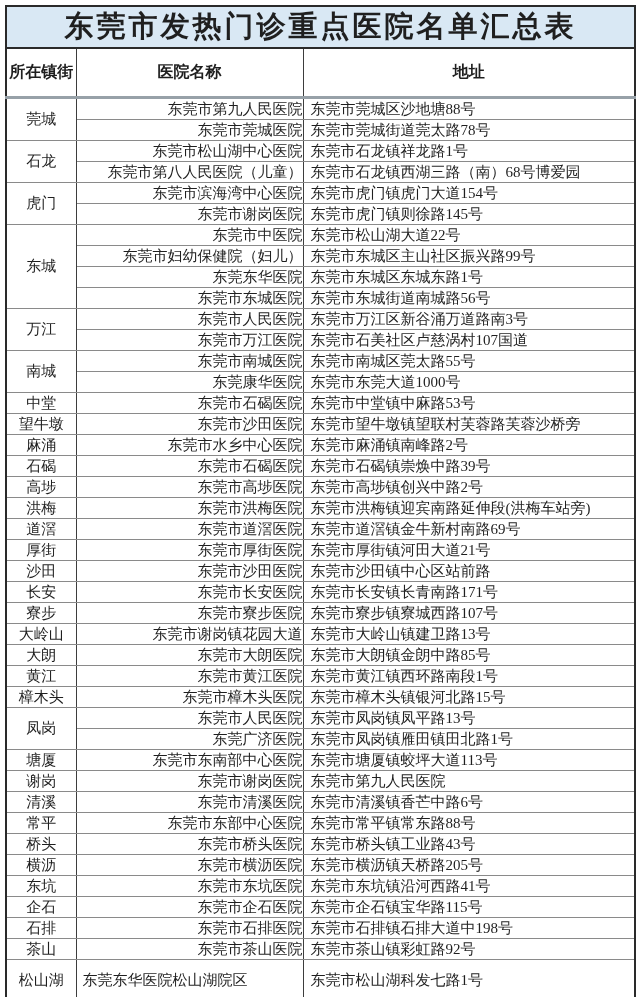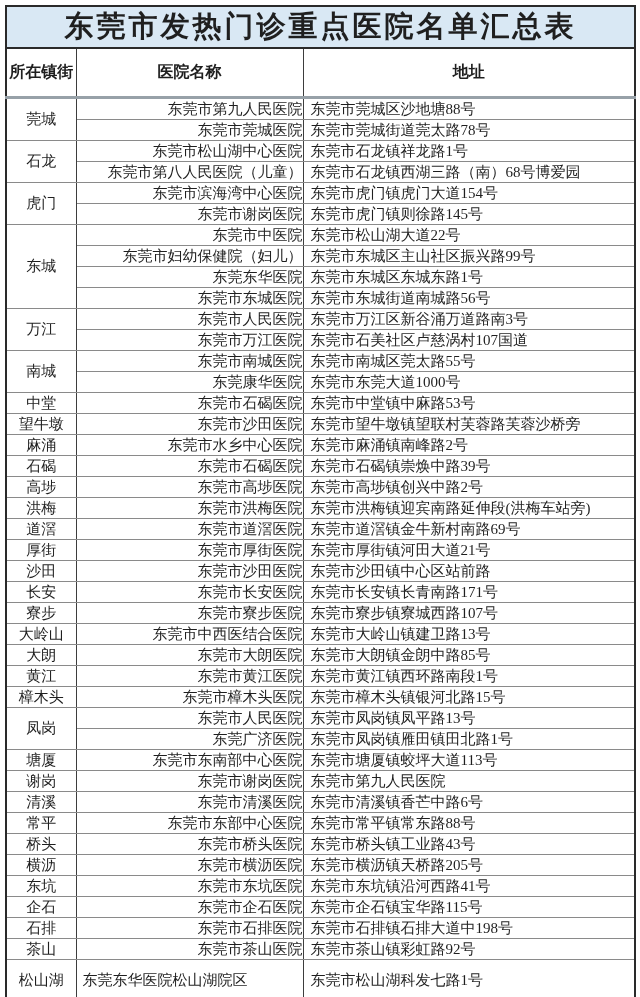--- a/index.html
+++ b/index.html
@@ -174,21 +174,21 @@
           <td class="name">东莞市长安医院</td>
           <td class="addr">东莞市长安镇长青南路171号</td>
         </tr>
         <tr class="sec-start">
           <td rowspan="1" class="town">寮步</td>
           <td class="name">东莞市寮步医院</td>
           <td class="addr">东莞市寮步镇寮城西路107号</td>
         </tr>
         <tr class="sec-start">
           <td rowspan="1" class="town">大岭山</td>
-          <td class="name">东莞市中西医结合医院</td>
+          <td class="name">东莞市谢岗镇花园大道</td>
           <td class="addr">东莞市大岭山镇建卫路13号</td>
         </tr>
         <tr class="sec-start">
           <td rowspan="1" class="town">大朗</td>
           <td class="name">东莞市大朗医院</td>
           <td class="addr">东莞市大朗镇金朗中路85号</td>
         </tr>
         <tr class="sec-start">
           <td rowspan="1" class="town">黄江</td>
           <td class="name">东莞市黄江医院</td>

